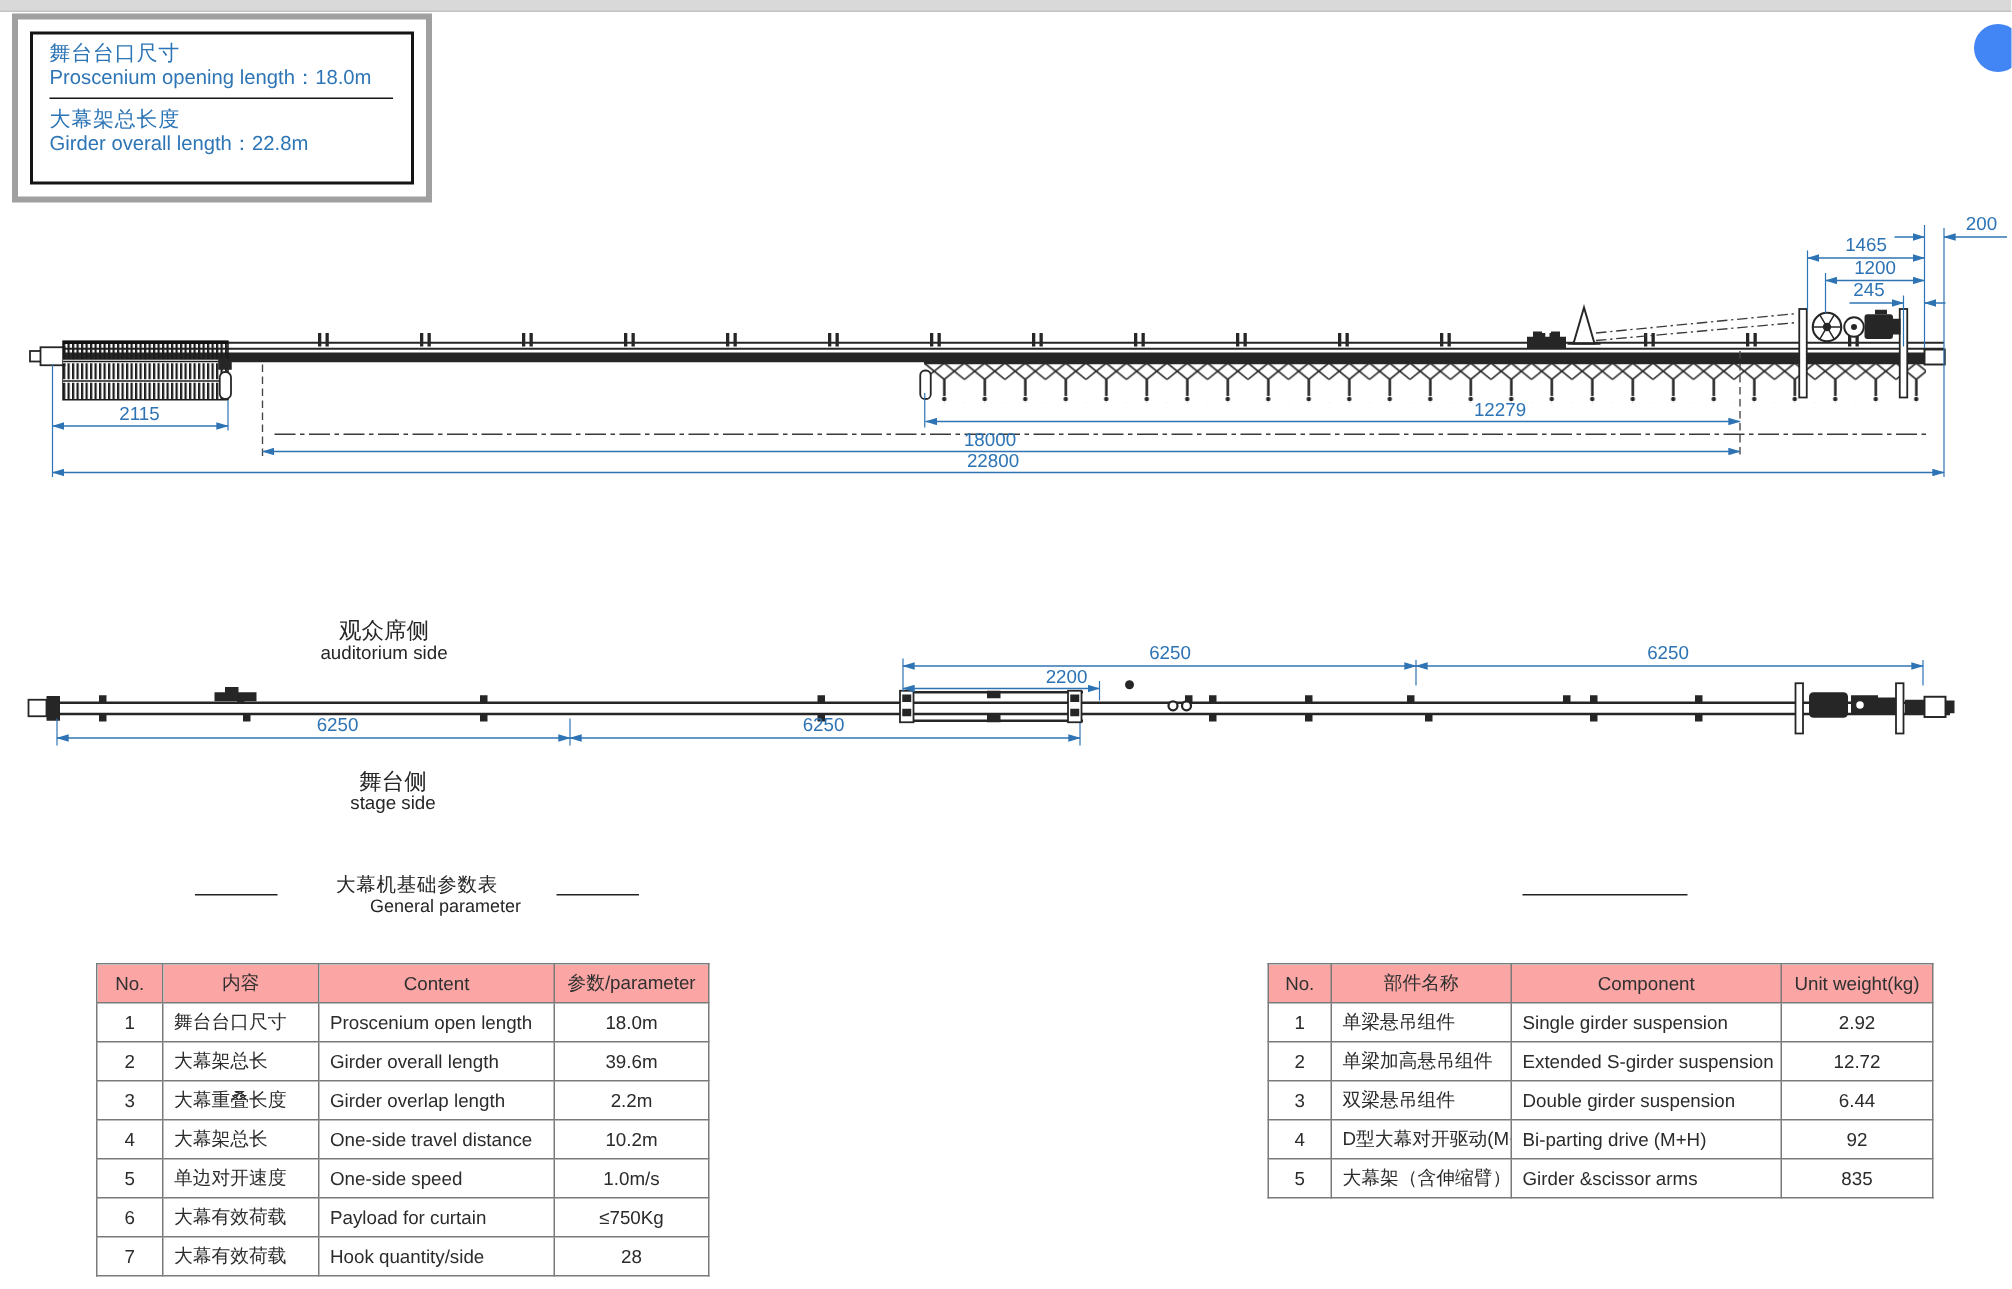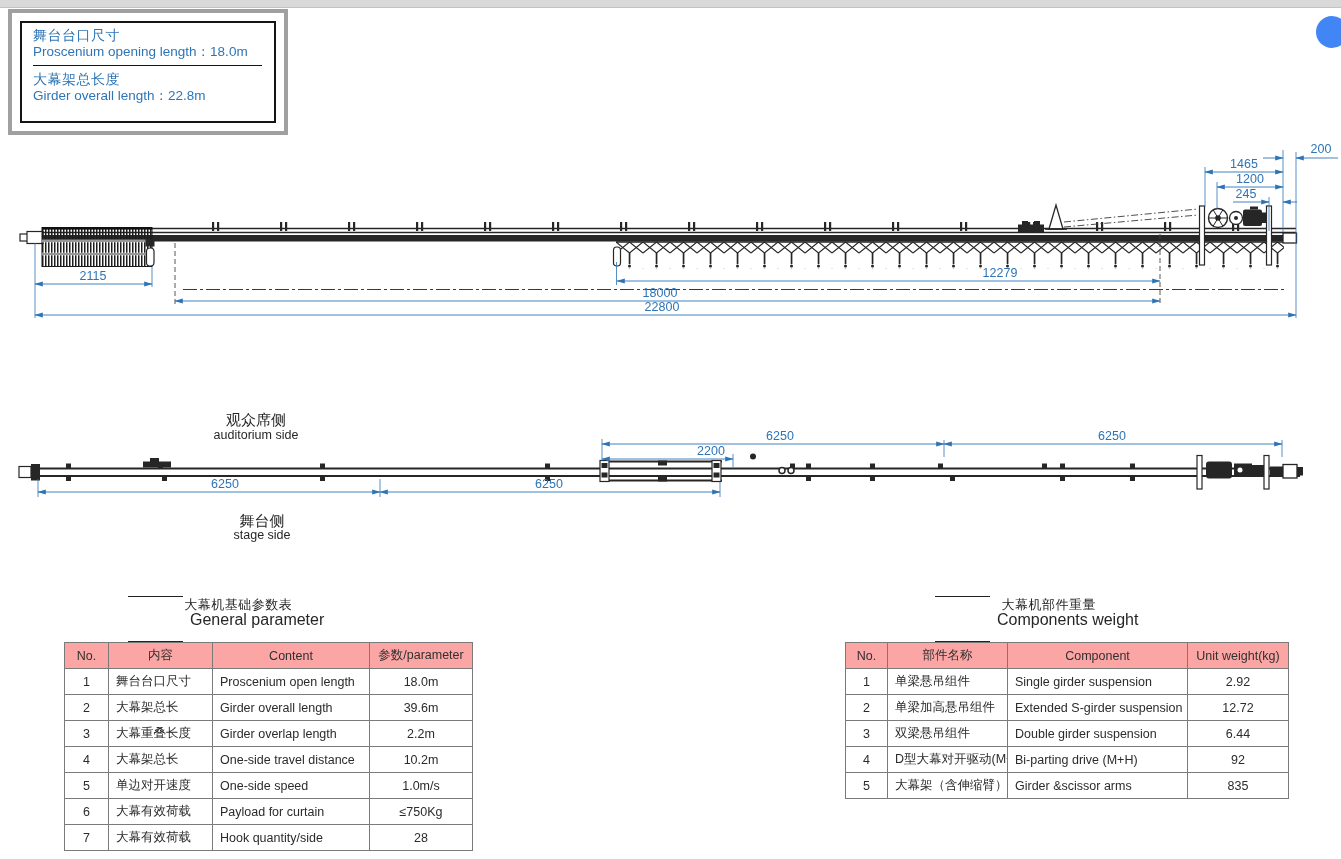--- a/index.html
+++ b/index.html
@@ -13,25 +13,25 @@
   .info-box{left:8px;top:9px;width:272px;height:118px;border:4px solid #a0a0a0;background:#fff;}
   .info-inner{position:absolute;left:8px;top:8px;right:8px;bottom:8px;border:2px solid #141414;padding:4px 0 0 11px;}
   .info-inner .zh{color:#2e75b6;font-size:14px;line-height:17px;letter-spacing:.5px;}
   .info-inner .en{color:#2e75b6;font-size:13.5px;line-height:16px;}
   .info-div{border:none;border-top:1.5px solid #141414;margin:5px 12px 5px 0;}
   
   .draw{left:0;top:0;}
   .dtext{fill:#2e74b5;font-size:12.5px;text-anchor:middle;}
   .stext{fill:#262626;text-anchor:middle;}
   
-  .sec-title{display:flex;align-items:flex-start;justify-content:center;flex-direction:column;}
+  .sec-title{display:flex;align-items:flex-start;justify-content:center;}
   .sec-rule{width:55px;border-top:1.3px solid #222;margin-top:14px;}
   .sec-txt{margin:0 24px;text-align:center;color:#262626;}
   .sec-txt .zh{font-size:13px;line-height:15px;letter-spacing:.5px;}
-  .sec-txt .en{font-size:16px;line-height:15px;margin-left:38px;}
+  .sec-txt .en{font-size:12px;line-height:15px;margin-left:38px;}
   
   table.ptable{border-collapse:collapse;table-layout:fixed;font-size:12.5px;color:#2b2b2b;background:#fff;}
   .ptable th,.ptable td{border:1px solid #7a7a7a;height:25px;padding:0 5px;font-weight:400;overflow:hidden;white-space:nowrap;}
   .ptable th{background:#fca5a5;text-align:center;color:#303030;}
   .ptable td.c{text-align:center;}
   .ptable td.l{text-align:left;padding-left:7px;}
 </style>
 </head>
 <body>
 
@@ -279,24 +279,20 @@
   <div class="sec-rule"></div>
   <div class="sec-txt">
     <div class="zh">大幕机基础参数表</div>
     <div class="en">General parameter</div>
   </div>
   <div class="sec-rule"></div>
 </div>
 
 <div class="abs sec-title" style="left:935px;top:582px;width:270px;">
   <div class="sec-rule"></div>
-  <div class="sec-txt">
-    <div class="zh">大幕机部件重量</div>
-    <div class="en">Components weight</div>
-  </div>
   <div class="sec-rule"></div>
 </div>
 
 <table class="ptable abs" style="left:64px;top:642px;width:408px;">
   <colgroup>
       <col style="width:44px">
       <col style="width:104px">
       <col style="width:157px">
       <col style="width:103px">
     </colgroup>

